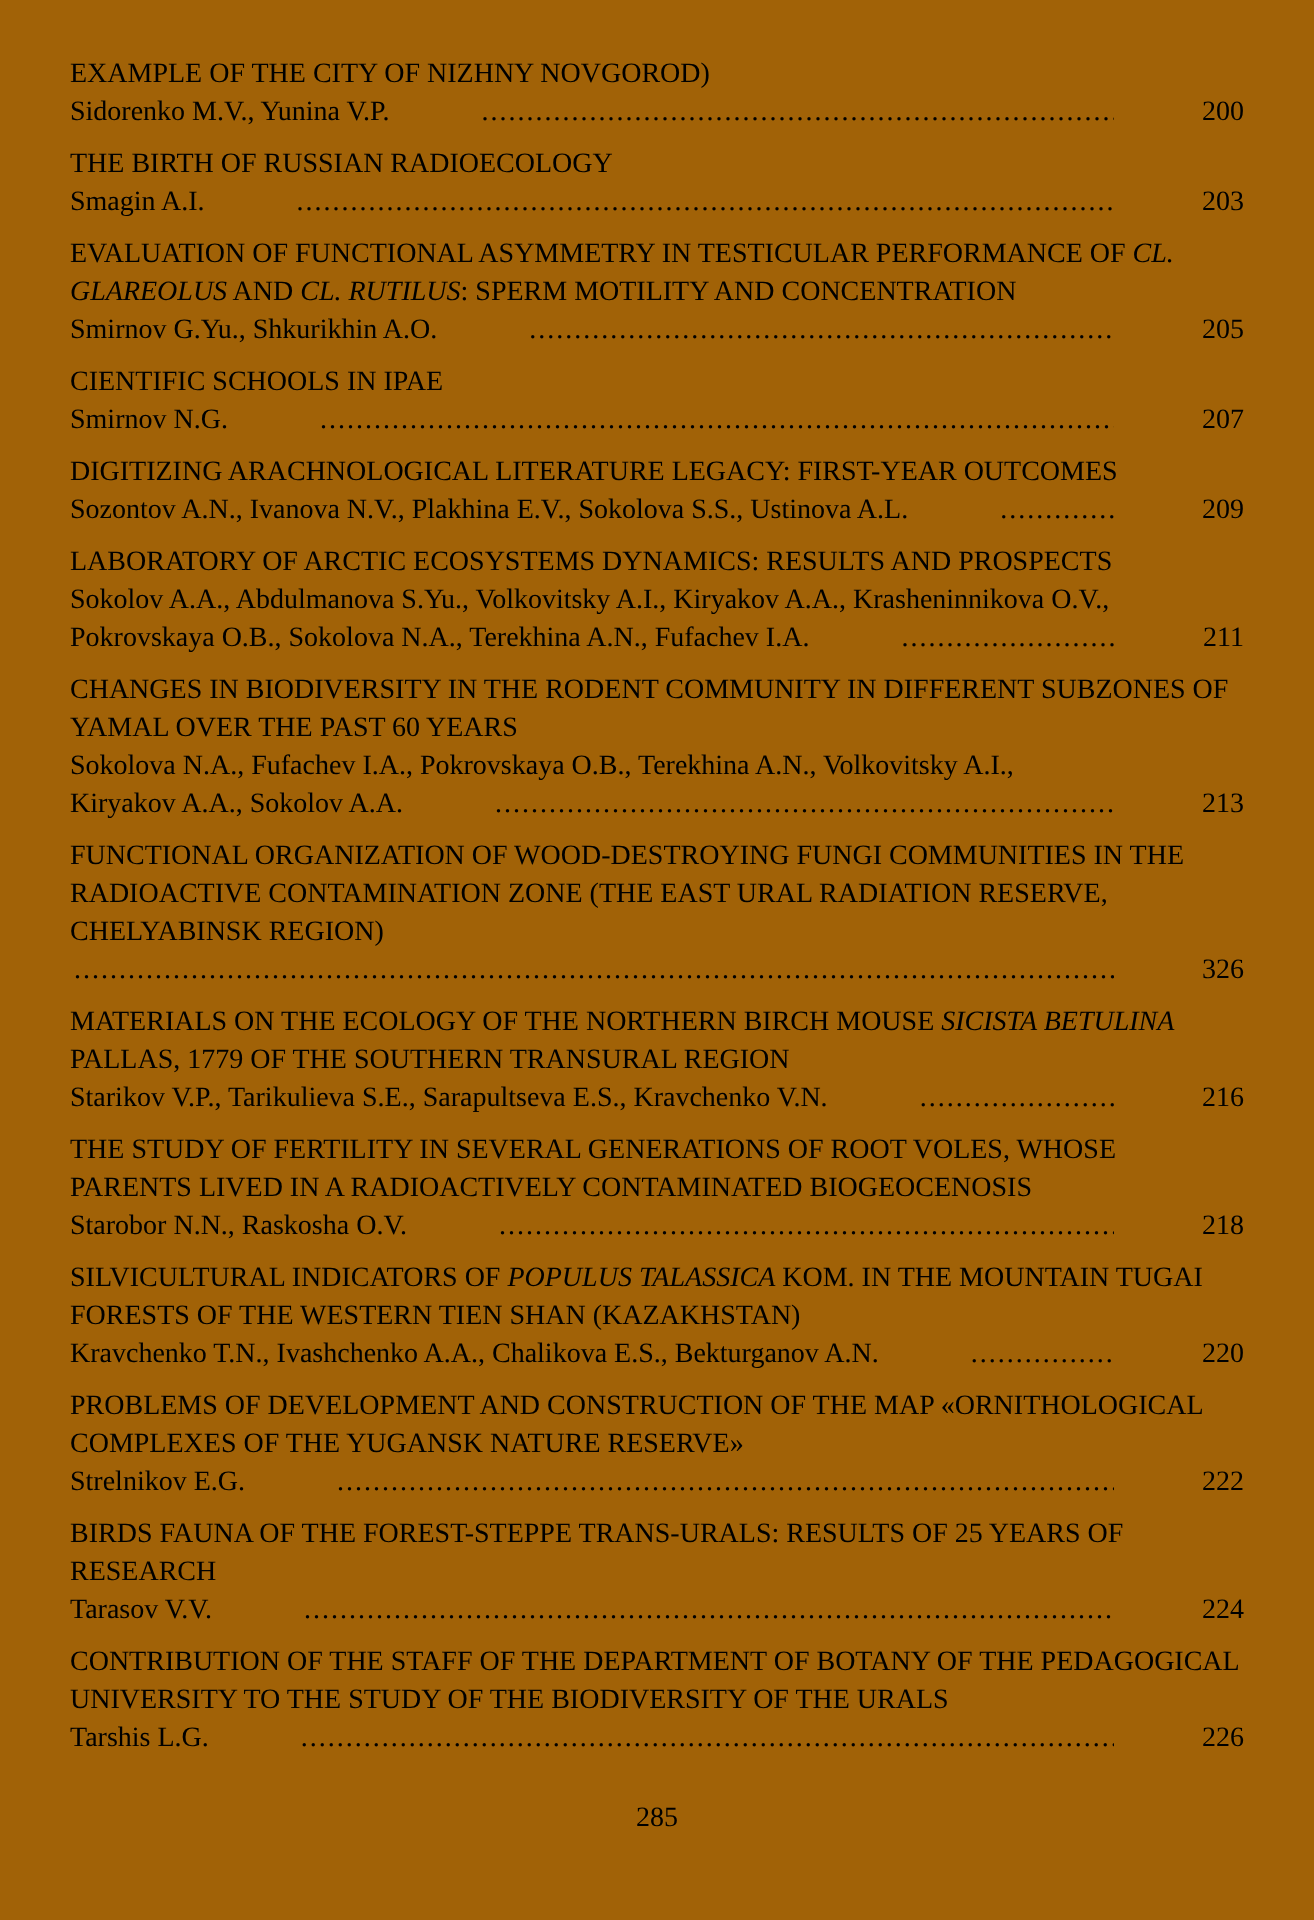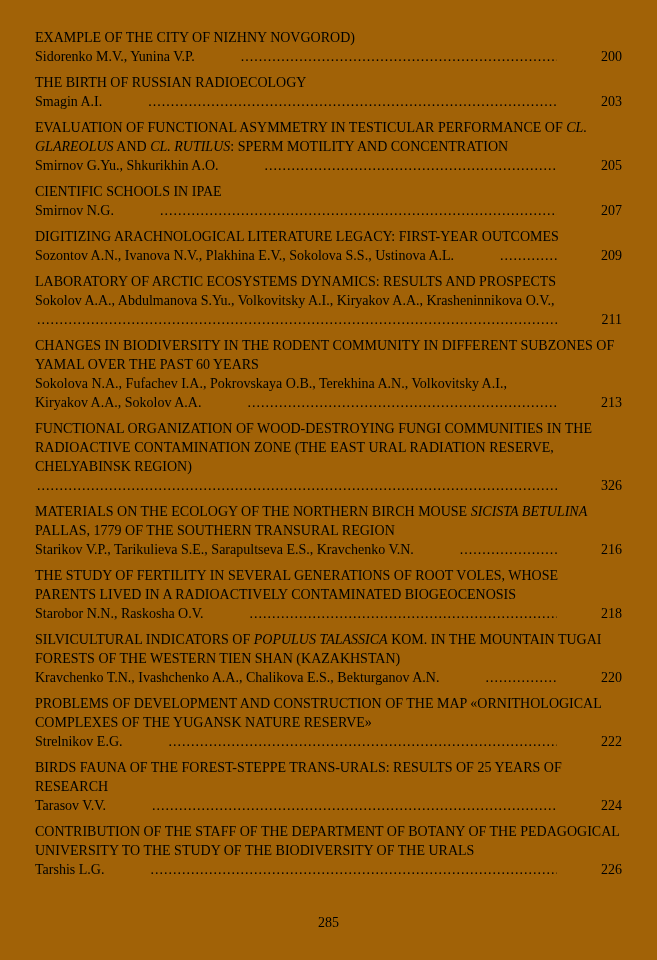--- a/index.html
+++ b/index.html
@@ -33,21 +33,21 @@
     flex: 1 1 auto;
     overflow: hidden;
     white-space: nowrap;
     min-width: 0;
     letter-spacing: 1px;
     padding: 0 2px;
   }
   .pagenum { flex: 0 0 auto; }
   .footer {
     position: absolute;
-    bottom: 28px;
+    bottom: 41px;
     left: 0;
     right: 0;
     text-align: center;
     font-size: 14px;
   }
 </style>
 </head>
 <body>
 
 <div class="page">
@@ -89,20 +89,21 @@
         <div class="author-row">
           <span class="authors">Sozontov A.N., Ivanova N.V., Plakhina E.V., Sokolova S.S., Ustinova A.L. </span>
           <span class="dots">................................................................................................................................................................................................................................................................................................................................................................................................................</span>
           <span class="pagenum">209</span>
         </div>
       </div>
       <div class="entry">
         <div class="title"><span class="seg">LABORATORY OF ARCTIC ECOSYSTEMS DYNAMICS: RESULTS AND PROSPECTS</span></div>
         <div class="authors-line">Sokolov A.A., Abdulmanova S.Yu., Volkovitsky A.I., Kiryakov A.A., Krasheninnikova O.V.,</div>
         <div class="author-row">
+          <span class="authors">Pokrovskaya O.B., Sokolova N.A., Terekhina A.N., Fufachev I.A. </span>
           <span class="dots">................................................................................................................................................................................................................................................................................................................................................................................................................</span>
           <span class="pagenum">211</span>
         </div>
       </div>
       <div class="entry">
         <div class="title"><span class="seg">CHANGES IN BIODIVERSITY IN THE RODENT COMMUNITY IN DIFFERENT SUBZONES OF YAMAL OVER THE PAST 60 YEARS</span></div>
         <div class="authors-line">Sokolova N.A., Fufachev I.A., Pokrovskaya O.B., Terekhina A.N., Volkovitsky A.I.,</div>
         <div class="author-row">
           <span class="authors">Kiryakov A.A., Sokolov A.A.</span>
           <span class="dots">................................................................................................................................................................................................................................................................................................................................................................................................................</span>

